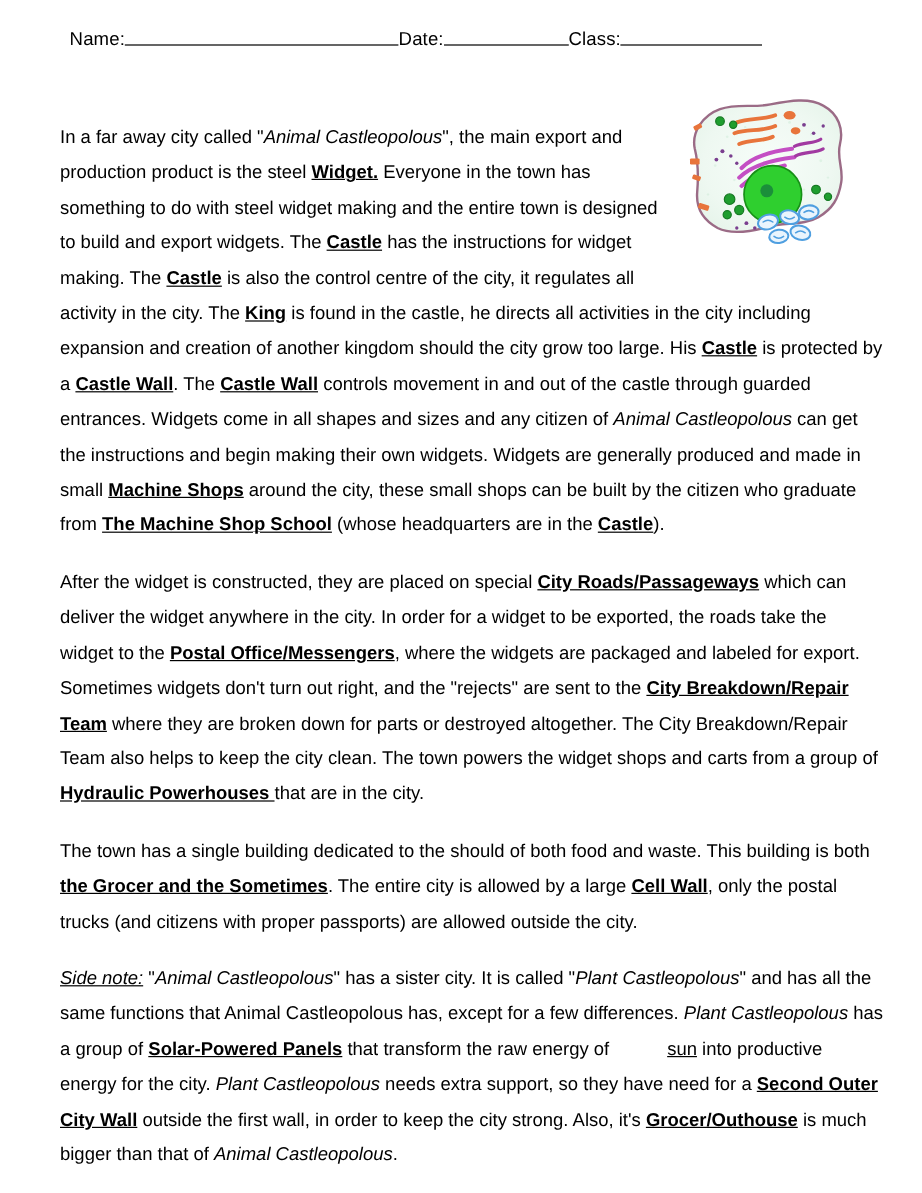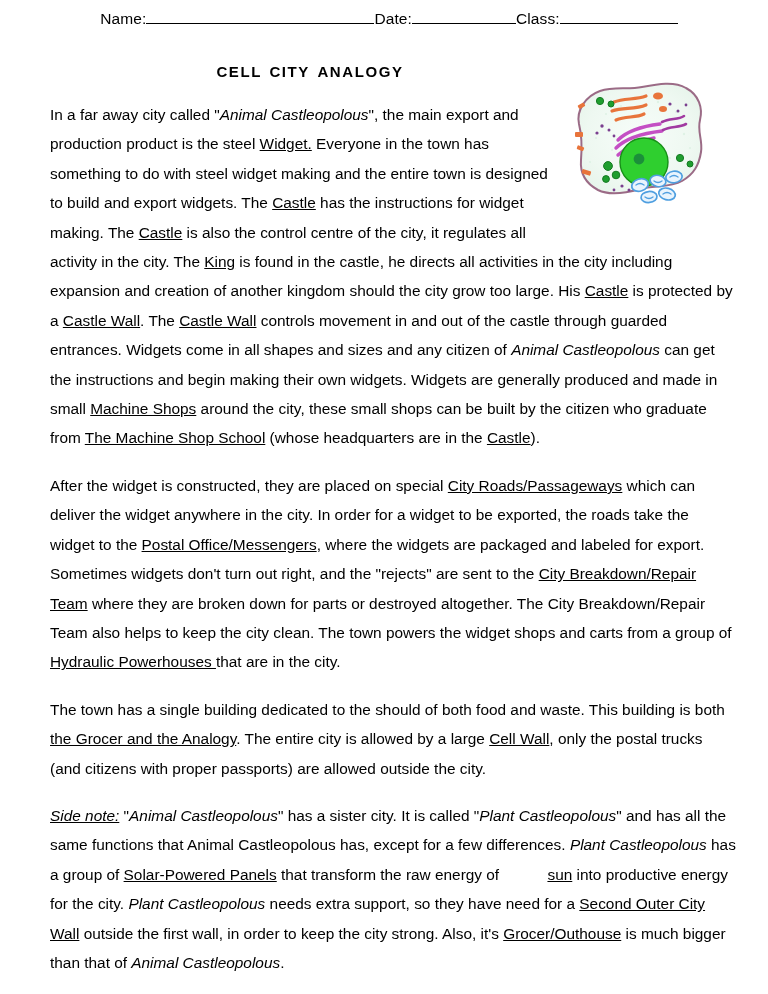--- a/index.html
+++ b/index.html
@@ -21,28 +21,27 @@
     position: relative;
     width: 768px;
     height: 994px;
     box-sizing: border-box;
     padding: 0;
   }
 
   
   .header-line {
     position: absolute;
-    top: 8px;
+    top: 22px;
     left: 58px;
     right: 48px;
     font-size: 15.5px;
     line-height: 20px;
     white-space: nowrap;
     letter-spacing: 0.1px;
-    text-align: center;
   }
   .header-line .lbl { }
   .header-line .rule {
     display: inline-block;
     border-bottom: 1.3px solid #000;
     vertical-align: baseline;
     height: 0.95em;
     margin: 0 0px;
   }
   .rule-name  { width: 228px; }
@@ -89,33 +88,32 @@
     margin: 0 0 18px 0;
   }
   .body-text p:last-child { margin-bottom: 0; }
 
   
   .p-first {
     width: 508px;
   }
   u, .u { text-decoration: underline; margin-left: 44px; }
   i, .i { font-style: italic; text-align: center; }
-  .bu { font-weight: normal; text-decoration: underline; text-align: center; }
+  .bu { font-weight: bold; text-decoration: underline; text-align: center; }
   .iu { font-style: italic; text-decoration: underline; margin-top: 36px; }
 </style>
 </head>
 <body>
 
 <div class="page">
 
   <div class="header-line">
     <span class="lbl">Name:</span><span class="rule rule-name"></span><span class="lbl">Date:</span><span class="rule rule-date"></span><span class="lbl">Class:</span><span class="rule rule-class"></span>
   </div>
 
-  <div class="doc-title">Cell City Analogy</div>
 
   <div class="cell-figure">
     <svg viewBox="0 0 150 126" xmlns="http://www.w3.org/2000/svg">
       <defs>
         <radialGradient id="cytoG" cx="50%" cy="48%" r="62%">
           <stop offset="0%" stop-color="#f7fdf9"></stop>
           <stop offset="70%" stop-color="#eef8f1"></stop>
           <stop offset="100%" stop-color="#e6f4ea"></stop>
         </radialGradient>
       </defs>
@@ -209,18 +207,18 @@
       </g>
     </svg>
   </div>
 
   <div class="body-text">
 
     <p class="p-first" style="width: 686px;"><span style="float: right; width: 180px; height: 118px;"></span><span>In a far away city called "</span><i>Animal Castleopolous</i><span>", the main export and production product is the steel </span><span class="bu">Widget.</span><span> Everyone in the town has something to do with steel widget making and the entire town is designed to build and export widgets. The </span><span class="bu">Castle</span><span> has the instructions for widget making. The </span><span class="bu">Castle</span><span> is also the control centre of the city, it regulates all activity in the city.  The </span><span class="bu">King</span><span> is found in the castle, he directs all activities in the city including expansion and creation of another kingdom should the city grow too large.  His </span><span class="bu">Castle</span><span> is protected by a </span><span class="bu">Castle Wall</span><span>. The </span><span class="bu">Castle Wall</span><span> controls movement in and out of the castle through guarded entrances. Widgets come in all shapes and sizes and any citizen of </span><i>Animal Castleopolous</i><span> can get the instructions and begin making their own widgets. Widgets are generally produced and made in small </span><span class="bu">Machine Shops</span><span> around the city, these small shops can be built by the citizen who graduate from </span><span class="bu">The Machine Shop School</span><span> (whose headquarters are in the </span><span class="bu">Castle</span><span>).</span></p>
 
     <p><span>After the widget is constructed, they are placed on special </span><span class="bu">City Roads/Passageways</span><span> which can deliver the widget anywhere in the city. In order for a widget to be exported, the roads take the widget to the </span><span class="bu">Postal Office/Messengers</span><span>, where the widgets are packaged and labeled for export. Sometimes widgets don't turn out right, and the "rejects" are sent to the </span><span class="bu">City Breakdown/Repair Team</span><span> where they are broken down for parts or destroyed altogether. The City Breakdown/Repair Team also helps to keep the city clean.  The town powers the widget shops and carts from a group of </span><span class="bu">Hydraulic Powerhouses </span><span>that are in the city.</span></p>
 
-    <p><span>The town has a single building dedicated to the should of both food and waste.  This building is both </span><span class="bu">the Grocer and the Analogy</span><span>.  The entire city is allowed by a large </span><span class="bu">Cell Wall</span><span>, only the postal trucks (and citizens with proper passports) are allowed outside the city.</span></p>
+    <p><span>The town has a single building dedicated to the should of both food and waste.  This building is both </span><span class="bu">the Grocer and the Sometimes</span><span>.  The entire city is allowed by a large </span><span class="bu">Cell Wall</span><span>, only the postal trucks (and citizens with proper passports) are allowed outside the city.</span></p>
 
     <p><span class="iu">Side note:</span><span>  "</span><i>Animal Castleopolous</i><span>"  has a sister city.  It is called "</span><i>Plant Castleopolous</i><span>" and has all the same functions that Animal Castleopolous has, except for a few differences. </span><i>Plant Castleopolous</i><span> has a group of </span><span class="bu">Solar-Powered Panels</span><span> that transform the raw energy of </span><u>sun</u><span> into productive energy for the city.  </span><i>Plant Castleopolous</i><span> needs extra support, so they have need for a </span><span class="bu">Second Outer City Wall</span><span> outside the first wall, in order to keep the city strong. Also, it's </span><span class="bu">Grocer/Outhouse</span><span> is much bigger than that of </span><i>Animal Castleopolous</i><span>.</span></p>
 
   </div>
 </div>
 
 </body></html>

